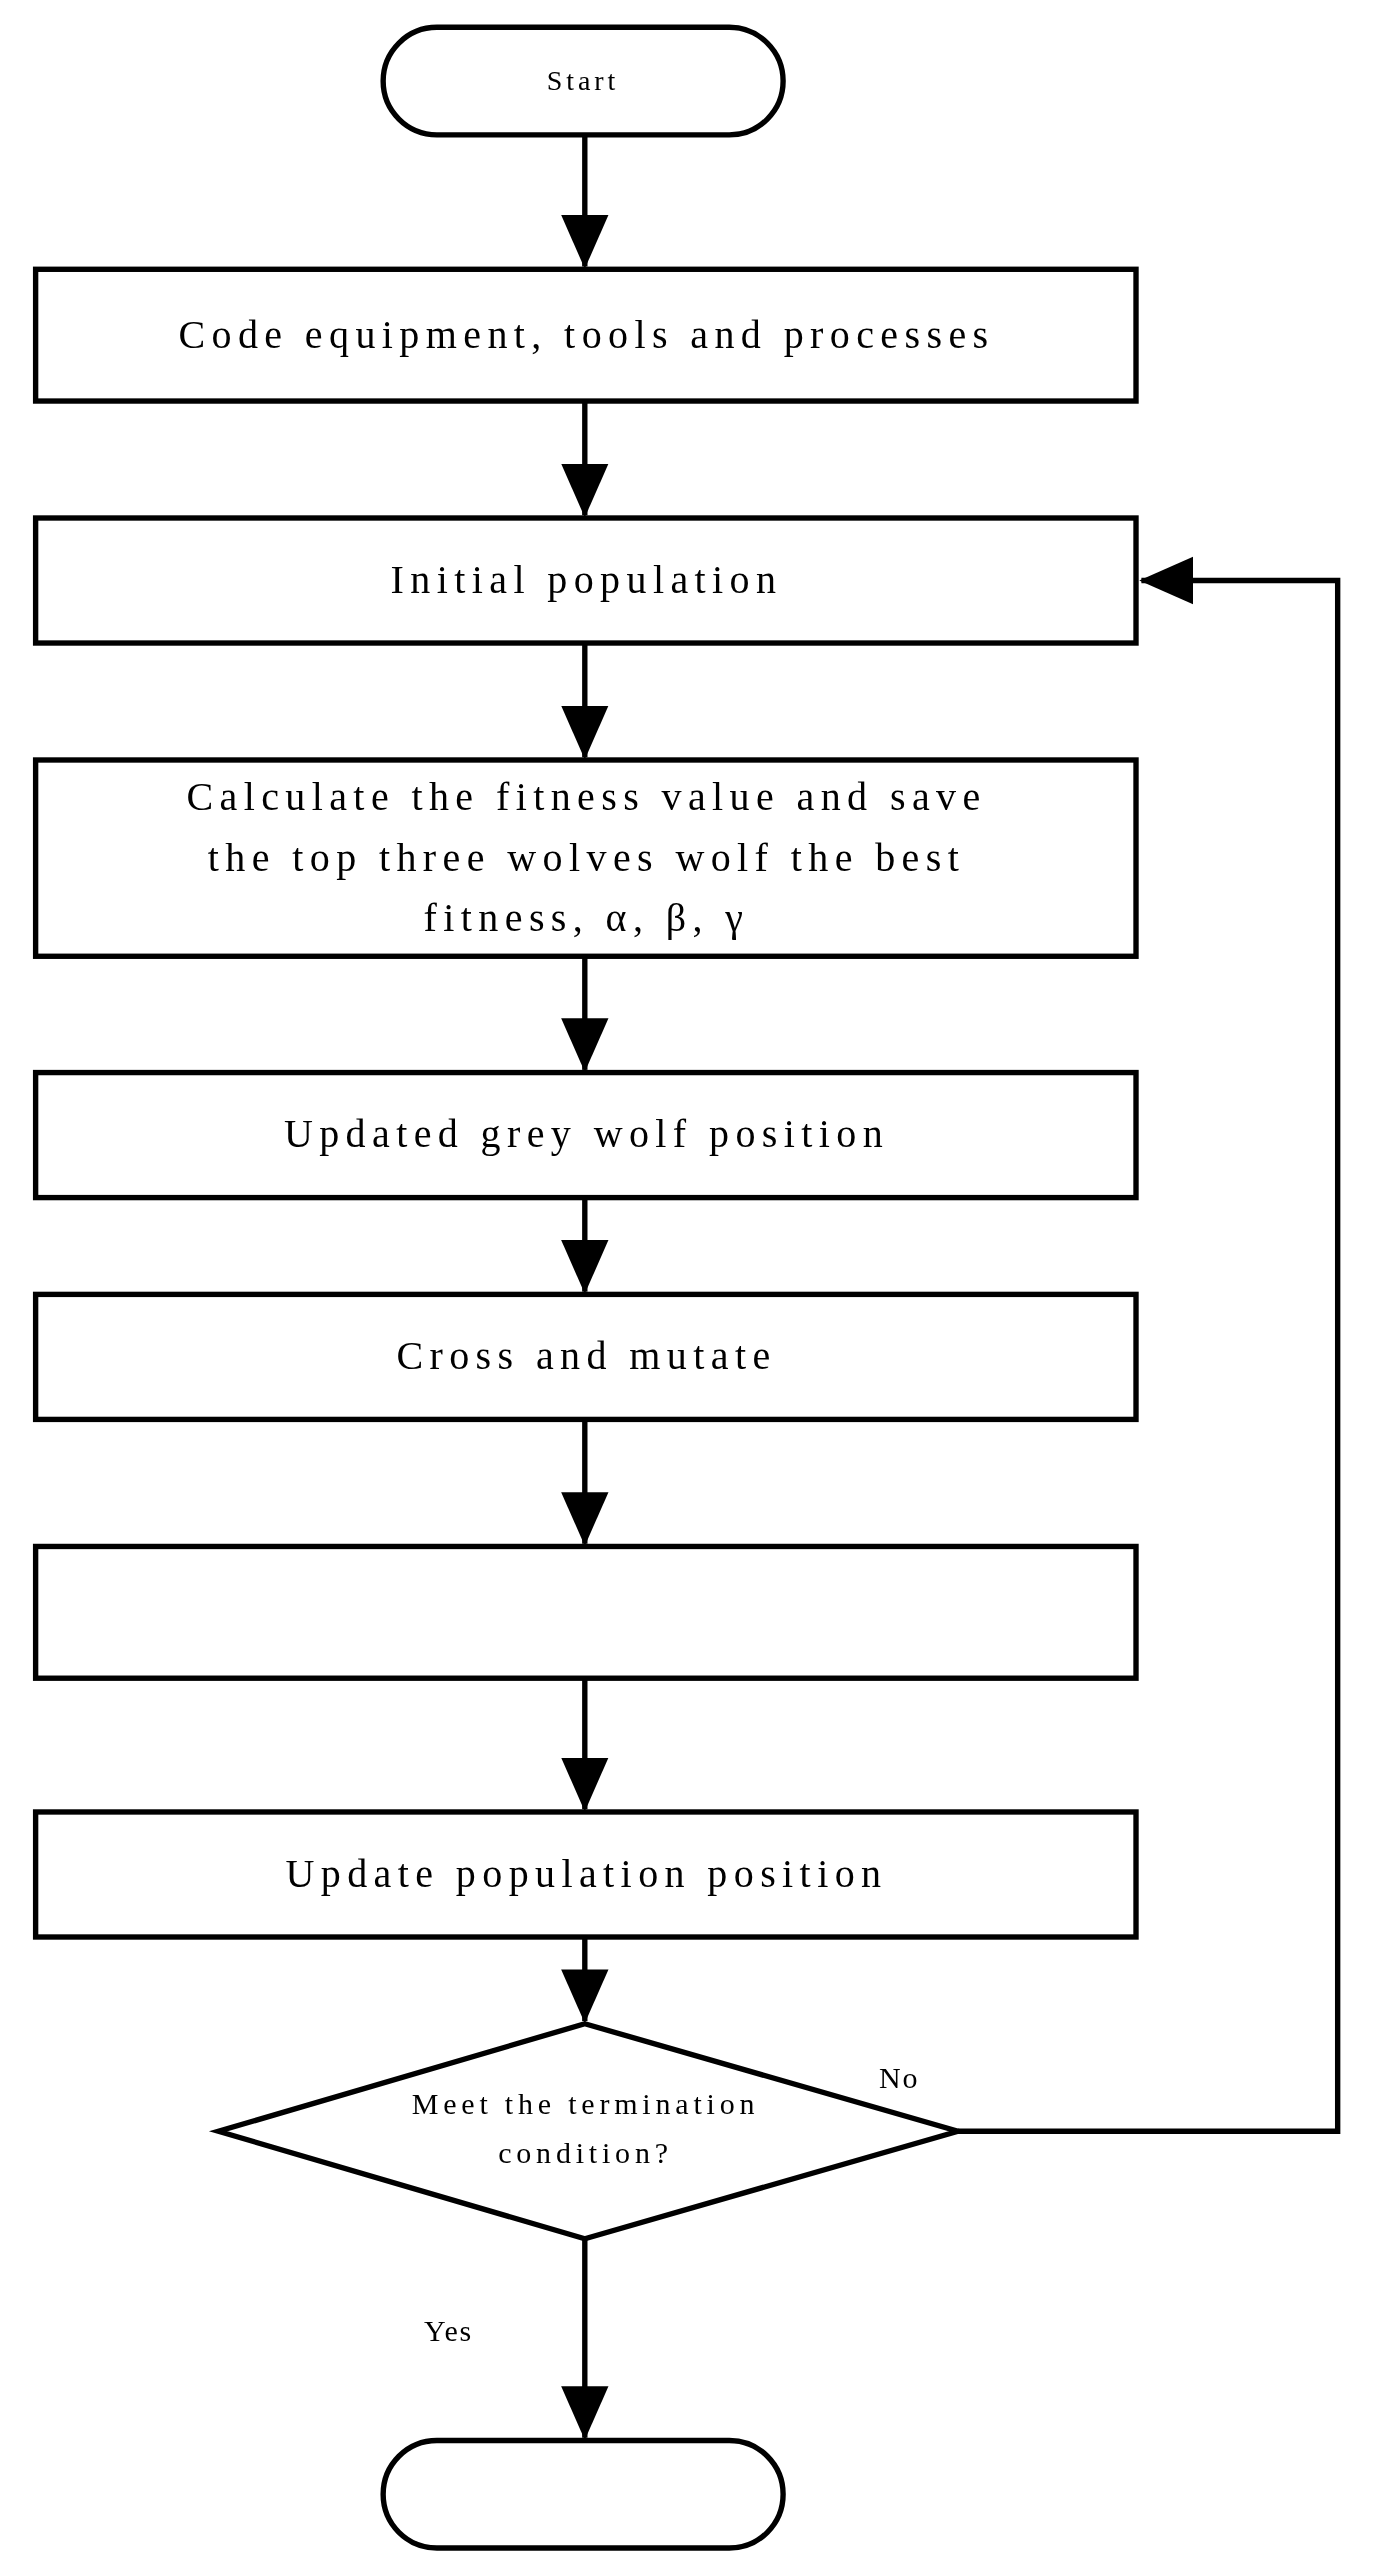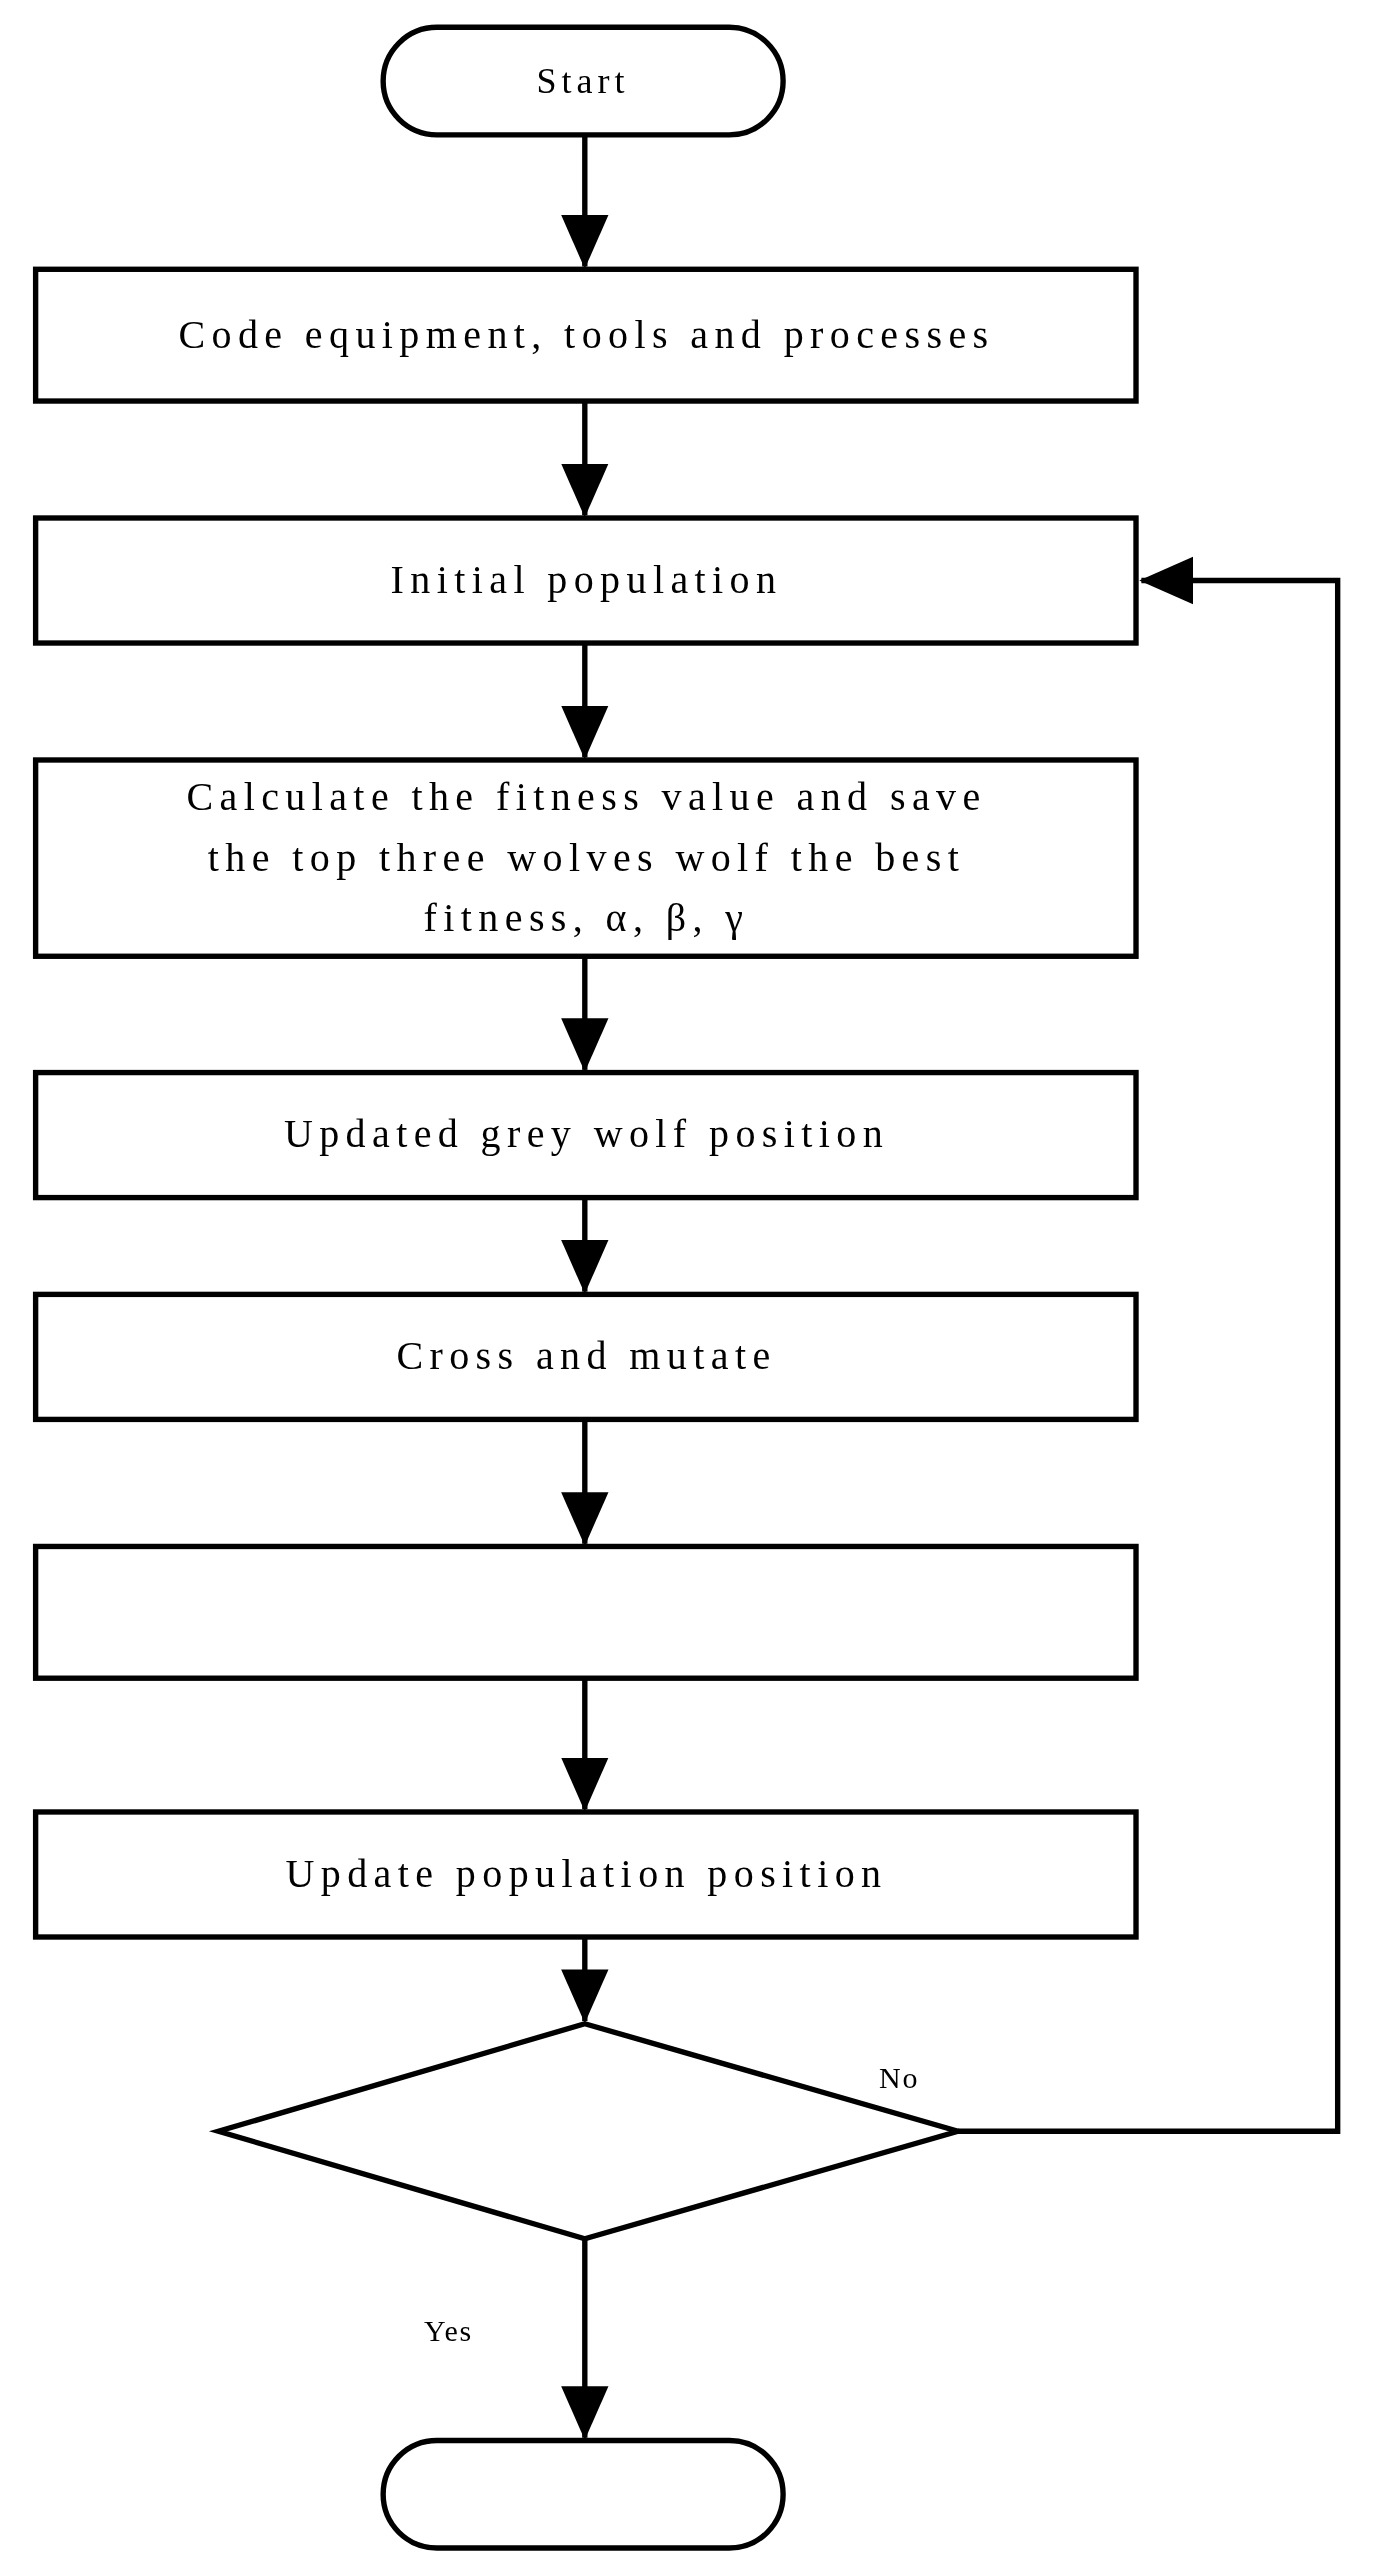--- a/index.html
+++ b/index.html
@@ -33,21 +33,21 @@
     justify-content: center;
     text-align: center;
     color: #000000;
     font-family: "Liberation Serif", "DejaVu Serif", serif;
     letter-spacing: 0.16em;
     line-height: 1.52;
     white-space: pre-line;
     pointer-events: none;
   }
   .terminator-text {
-    font-size: 36px;
+    font-size: 28px;
     letter-spacing: 0.14em;
   }
   .process-text {
     font-size: 40px;
   }
   .decision-text {
     font-size: 30px;
     line-height: 1.62;
   }
   .edge-label {
@@ -126,20 +126,22 @@
 the top three wolves wolf the best
 fitness, α, β, γ</div>
 
   <div class="node-text process-text" style="left:36px; top:1072px; width:1101px; height:125px;">Updated grey wolf position</div>
 
   <div class="node-text process-text" style="left:36px; top:1294px; width:1101px; height:125px;">Cross and mutate</div>
 
 
   <div class="node-text process-text" style="left:36px; top:1812px; width:1101px; height:125px;">Update population position</div>
 
+  <div class="node-text decision-text" style="left:266px; top:2051px; width:639px; height:155px;">Meet the termination
+condition?</div>
 
 
   <div class="edge-label" style="left:879px; top:2061px;">No</div>
 
   <div class="edge-label" style="left:424px; top:2314px;">Yes</div>
 
 </div>
 
 
 </body></html>

